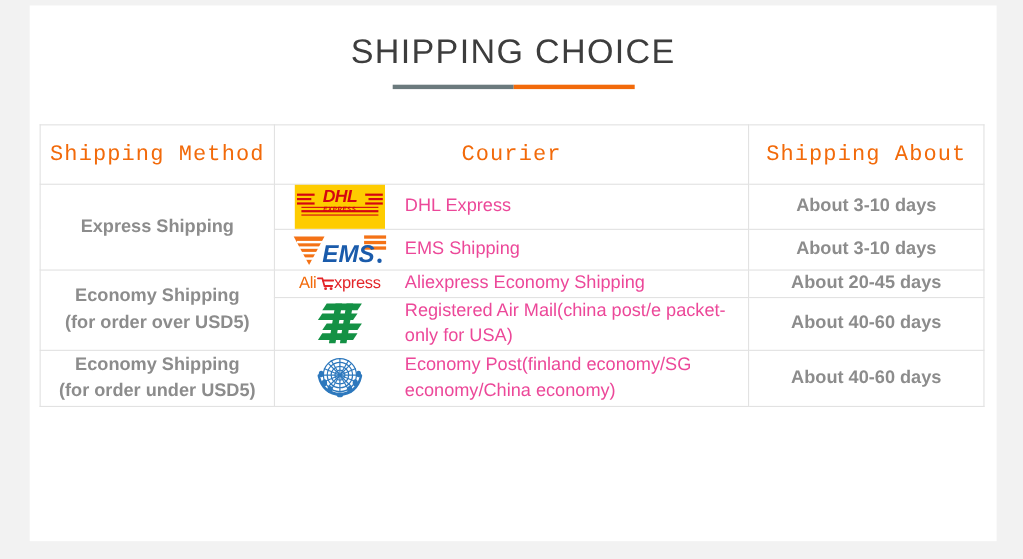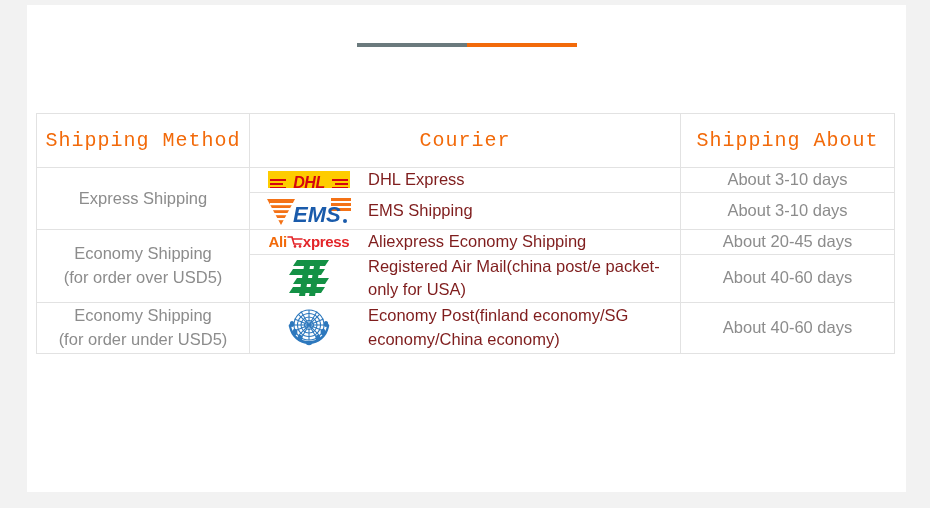--- a/index.html
+++ b/index.html
@@ -62,45 +62,46 @@
     white-space: nowrap;
     margin-left: 12px;
   }
 
   .method-cell, .time-cell {
     text-align: center;
     color: #8c8c8c;
     font-size: 16.5px;
     line-height: 1.45;
     padding: 6px 4px;
+    font-weight: bold;
   }
   .courier-cell {
     padding: 5px 0 5px 0;
   }
   .courier-inner {
     display: flex;
     align-items: center;
   }
   .logo-box {
     width: 118px;
     min-width: 118px;
     display: flex;
     align-items: center;
     justify-content: center;
   }
   .courier-label {
-    color: #7f1d1d;
+    color: #ec4899;
     font-size: 16.5px;
     line-height: 1.42;
     padding-right: 8px;
   }
 
   
   .dhl {
-    width: 82px; height: 17px;
+    width: 82px; height: 40px;
     background: #fecc00;
     position: relative;
     overflow: hidden;
   }
   .dhl .dhl-text {
     position: absolute;
     top: 4px; left: 0; right: 0;
     text-align: center;
     color: #d40511;
     font-size: 16px;
@@ -136,40 +137,41 @@
   .dhl .bb2 { left: 6px; right: 6px; top: 23px; }
   .dhl .bb3 { left: 6px; right: 6px; top: 26.5px; }
 
   
   .ems { width: 88px; height: 36px; }
 
   
   .aliexp {
     display: flex;
     align-items: center;
-    font-weight: bold;
+    font-weight: normal;
     font-size: 15px;
     font-family: "Liberation Sans", sans-serif;
     letter-spacing: -0.3px;
   }
   .aliexp .ali { color: #f26a0a; }
   .aliexp .xpress { color: #e32529; text-align: center; }
 
   
   .chinapost { width: 48px; height: 44px; }
 
   
   .unlogo { width: 52px; height: 50px; }
 </style>
 </head>
 <body>
 
 <div class="page-card">
 
   <div class="title-wrap">
+    <div class="title">SHIPPING CHOICE</div>
     <div class="title-underline">
       <div class="ul-left"></div>
       <div class="ul-right"></div>
     </div>
   </div>
 
   <table class="ship">
     <colgroup>
       <col class="col-method">
         <col class="col-courier">

